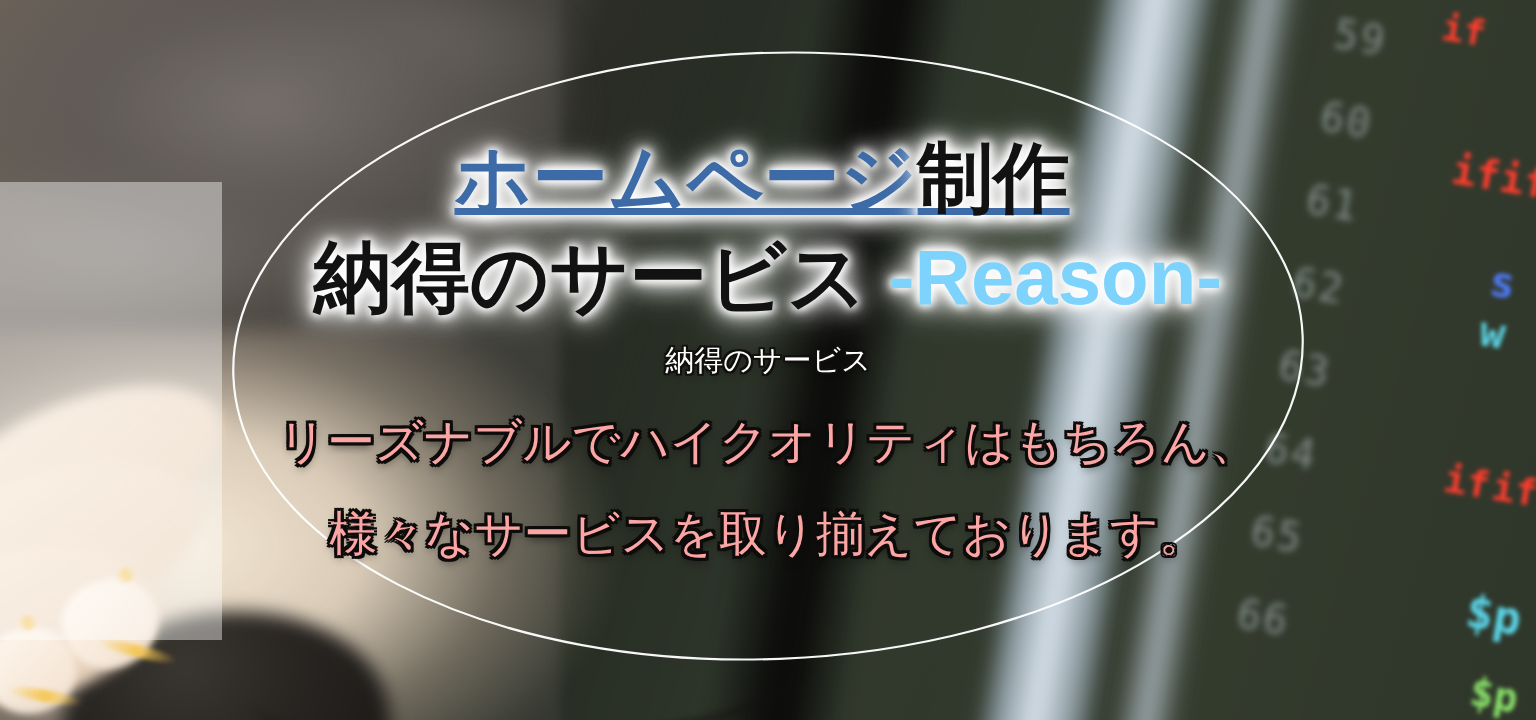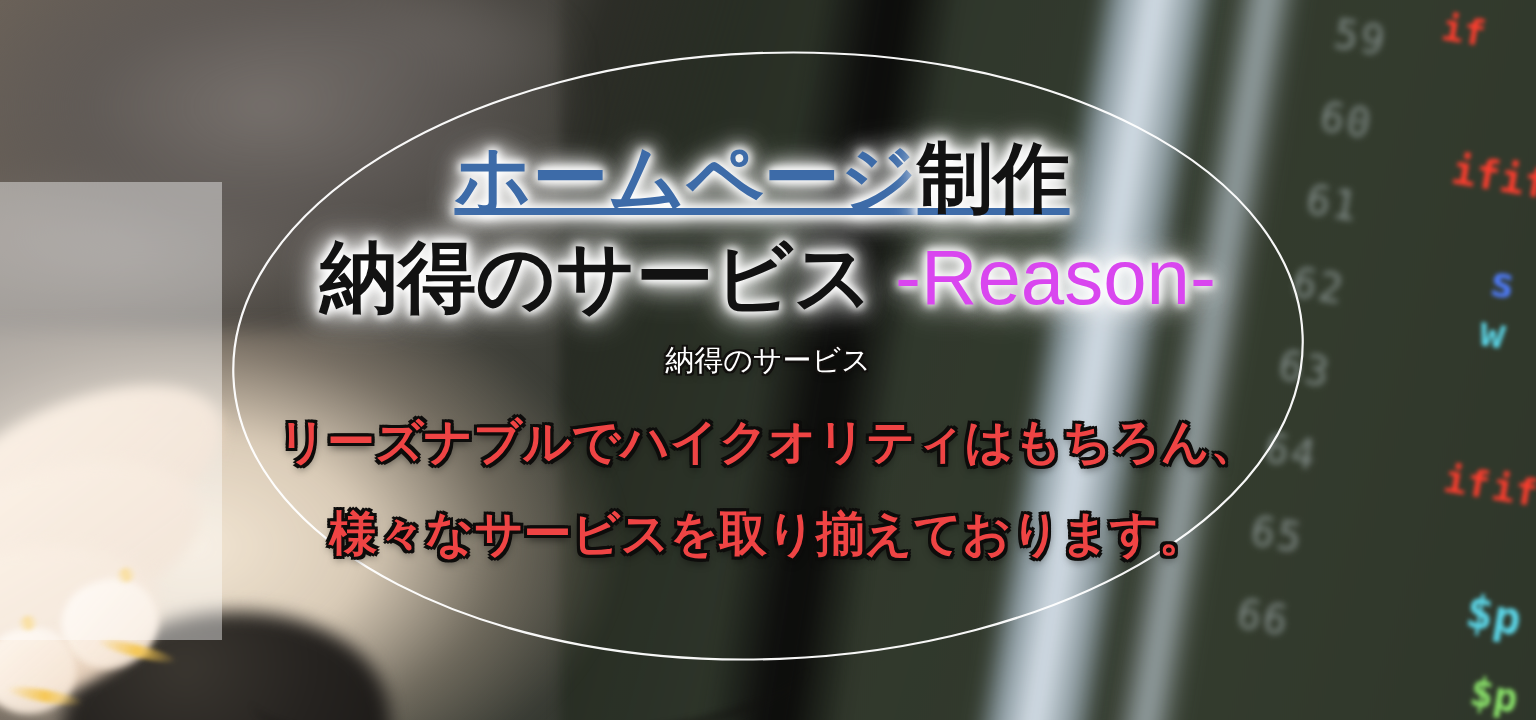--- a/index.html
+++ b/index.html
@@ -170,38 +170,38 @@
   .l1 .kanji{color:#121212;}
 
   .l2{
     position:absolute;top:238px;left:0;right:0;
     font-size:78px;font-weight:700;line-height:1;
     color:#121212;
     text-shadow:
       0 0 10px #fff,0 0 10px #fff,0 0 16px #fff,0 0 24px #fff,
       0 0 30px rgba(255,255,255,.95),0 0 40px rgba(255,255,255,.85);
   }
-  .l2 .en{color:#d946ef;font-weight:400;}
+  .l2 .en{color:#7dd3fc;font-weight:700;}
 
   .l3{
     position:absolute;top:346px;left:0;right:0;
     font-size:29px;font-weight:500;line-height:1;
     color:#ffffff;
     text-shadow:
       -2px -2px 0 #12100e, 2px -2px 0 #12100e,
       -2px  2px 0 #12100e, 2px  2px 0 #12100e,
        0   -2px 0 #12100e, 0    2px 0 #12100e,
       -2px  0   0 #12100e, 2px  0   0 #12100e,
        0 3px 6px rgba(0,0,0,.6);
   }
 
   .l4,.l5{
     position:absolute;left:0;right:0;
-    font-size:48px;font-weight:700;line-height:1;
-    color:#ef4444;
+    font-size:48px;font-weight:400;line-height:1;
+    color:#fca5a5;
     text-shadow:
       -3px -3px 0 #0d0c0b, 3px -3px 0 #0d0c0b,
       -3px  3px 0 #0d0c0b, 3px  3px 0 #0d0c0b,
        0   -3px 0 #0d0c0b, 0    3px 0 #0d0c0b,
       -3px  0   0 #0d0c0b, 3px  0   0 #0d0c0b,
        0 4px 9px rgba(0,0,0,.65);
   }
   .l4{top:418px;}
   .l5{top:510px;}
 </style>

